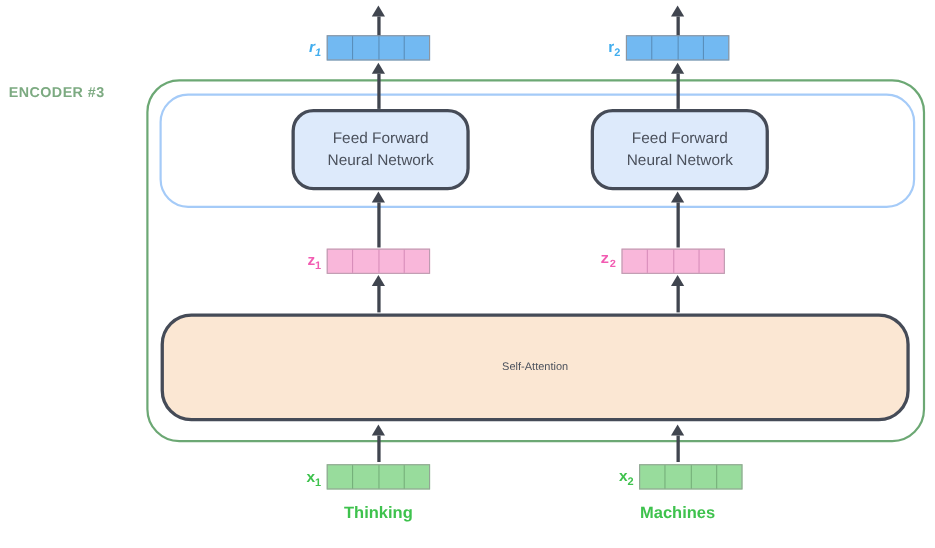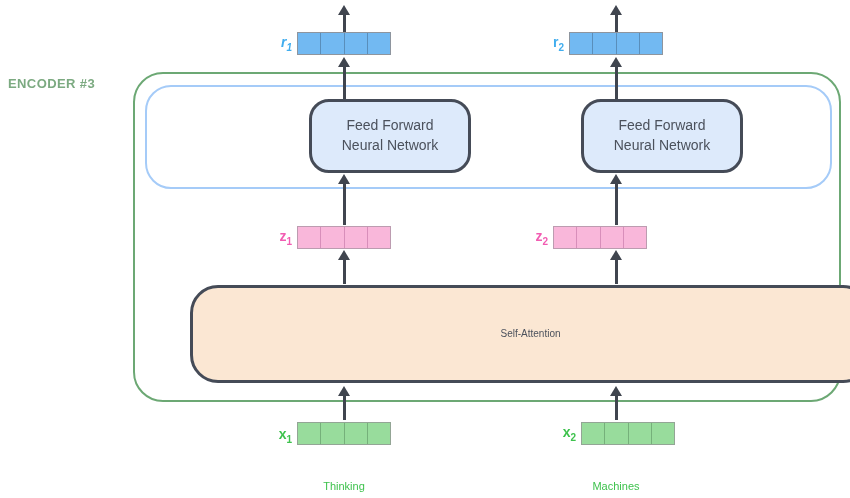--- a/index.html
+++ b/index.html
@@ -23,21 +23,21 @@
   .encoder-label{position:absolute;left:8px;top:76px;font-size:13px;font-weight:600;
     letter-spacing:.4px;color:var(--encoder-label);}
 
   .encoder-box{position:absolute;left:133px;top:72px;width:704px;height:326px;
     border:2.5px solid var(--encoder-border);border-radius:30px;background:#fff;}
   .ffnn-layer-box{position:absolute;left:145px;top:85px;width:683px;height:100px;
     border:2px solid var(--ffnn-layer-border);border-radius:26px;background:#fff;}
 
   .block{position:absolute;border:3px solid var(--block-border);color:var(--block-text);
     display:flex;flex-direction:column;align-items:center;justify-content:center;
-    text-align:center;font-size:14px;line-height:1.4;margin-left:44px;}
+    text-align:center;font-size:14px;line-height:1.4;}
   .ffnn{width:156px;height:68px;top:99px;border-radius:20px;background:var(--ffnn-fill);}
   .ffnn-left{left:265px;}
   .ffnn-right{left:537px;}
   .self-attn{left:146px;top:285px;width:675px;height:92px;border-radius:28px;
     background:var(--attn-fill);font-size:10px;}
 
   .vec{position:absolute;display:flex;align-items:center;}
   .vec-label{width:28px;text-align:right;margin-right:5px;font-size:14px;font-weight:700;}
   .vec-label sub{font-size:10px;}
   .cells{display:flex;width:94px;height:23px;box-sizing:border-box;}
@@ -45,22 +45,22 @@
   .r-cells{border:1px solid var(--r-border);background:var(--r-fill);}
   .r-cells i + i{border-left:1.5px solid rgba(60,90,120,.45);}
   .r-label-txt{color:var(--r-label);}
   .z-cells{border:1px solid var(--z-border);background:var(--z-fill);}
   .z-cells i + i{border-left:1.5px solid rgba(190,110,160,.55);}
   .z-label-txt{color:var(--z-label);text-align:right;}
   .x-cells{border:1px solid var(--x-border);background:var(--x-fill);}
   .x-cells i + i{border-left:1.5px solid rgba(90,140,95,.55);}
   .x-label-txt{color:var(--x-label);}
 
-  .token{position:absolute;width:140px;text-align:center;top:480px;
-    font-size:11px;font-weight:400;color:var(--token-text);}
+  .token{position:absolute;width:140px;text-align:center;top:458px;
+    font-size:15px;font-weight:700;color:var(--token-text);}
 
   .arrow{position:absolute;width:12px;}
   .arrow .head{width:0;height:0;margin:0 auto;
     border-left:6px solid transparent;border-right:6px solid transparent;
     border-bottom:10px solid var(--arrow);}
   .arrow .shaft{width:3px;margin:0 auto;background:var(--arrow);}
 </style>
 </head>
 <body>
 
@@ -105,21 +105,21 @@
 
   <div class="vec" style="left:264px;top:226px;">
     <span class="vec-label z-label-txt"><span>z</span><sub>1</sub></span>
     <div class="cells z-cells">
         <i></i>
         <i></i>
         <i></i>
         <i></i>
       </div>
   </div>
-  <div class="vec" style="left:520px;top:226px;">
+  <div class="vec" style="left:532px;top:226px;font-family:Liberation Mono, monospace;">
     <span class="vec-label z-label-txt"><span>z</span><sub>2</sub></span>
     <div class="cells z-cells">
         <i></i>
         <i></i>
         <i></i>
         <i></i>
       </div>
   </div>
 
   <div class="vec" style="left:264px;top:422px;align-items:flex-end;">

